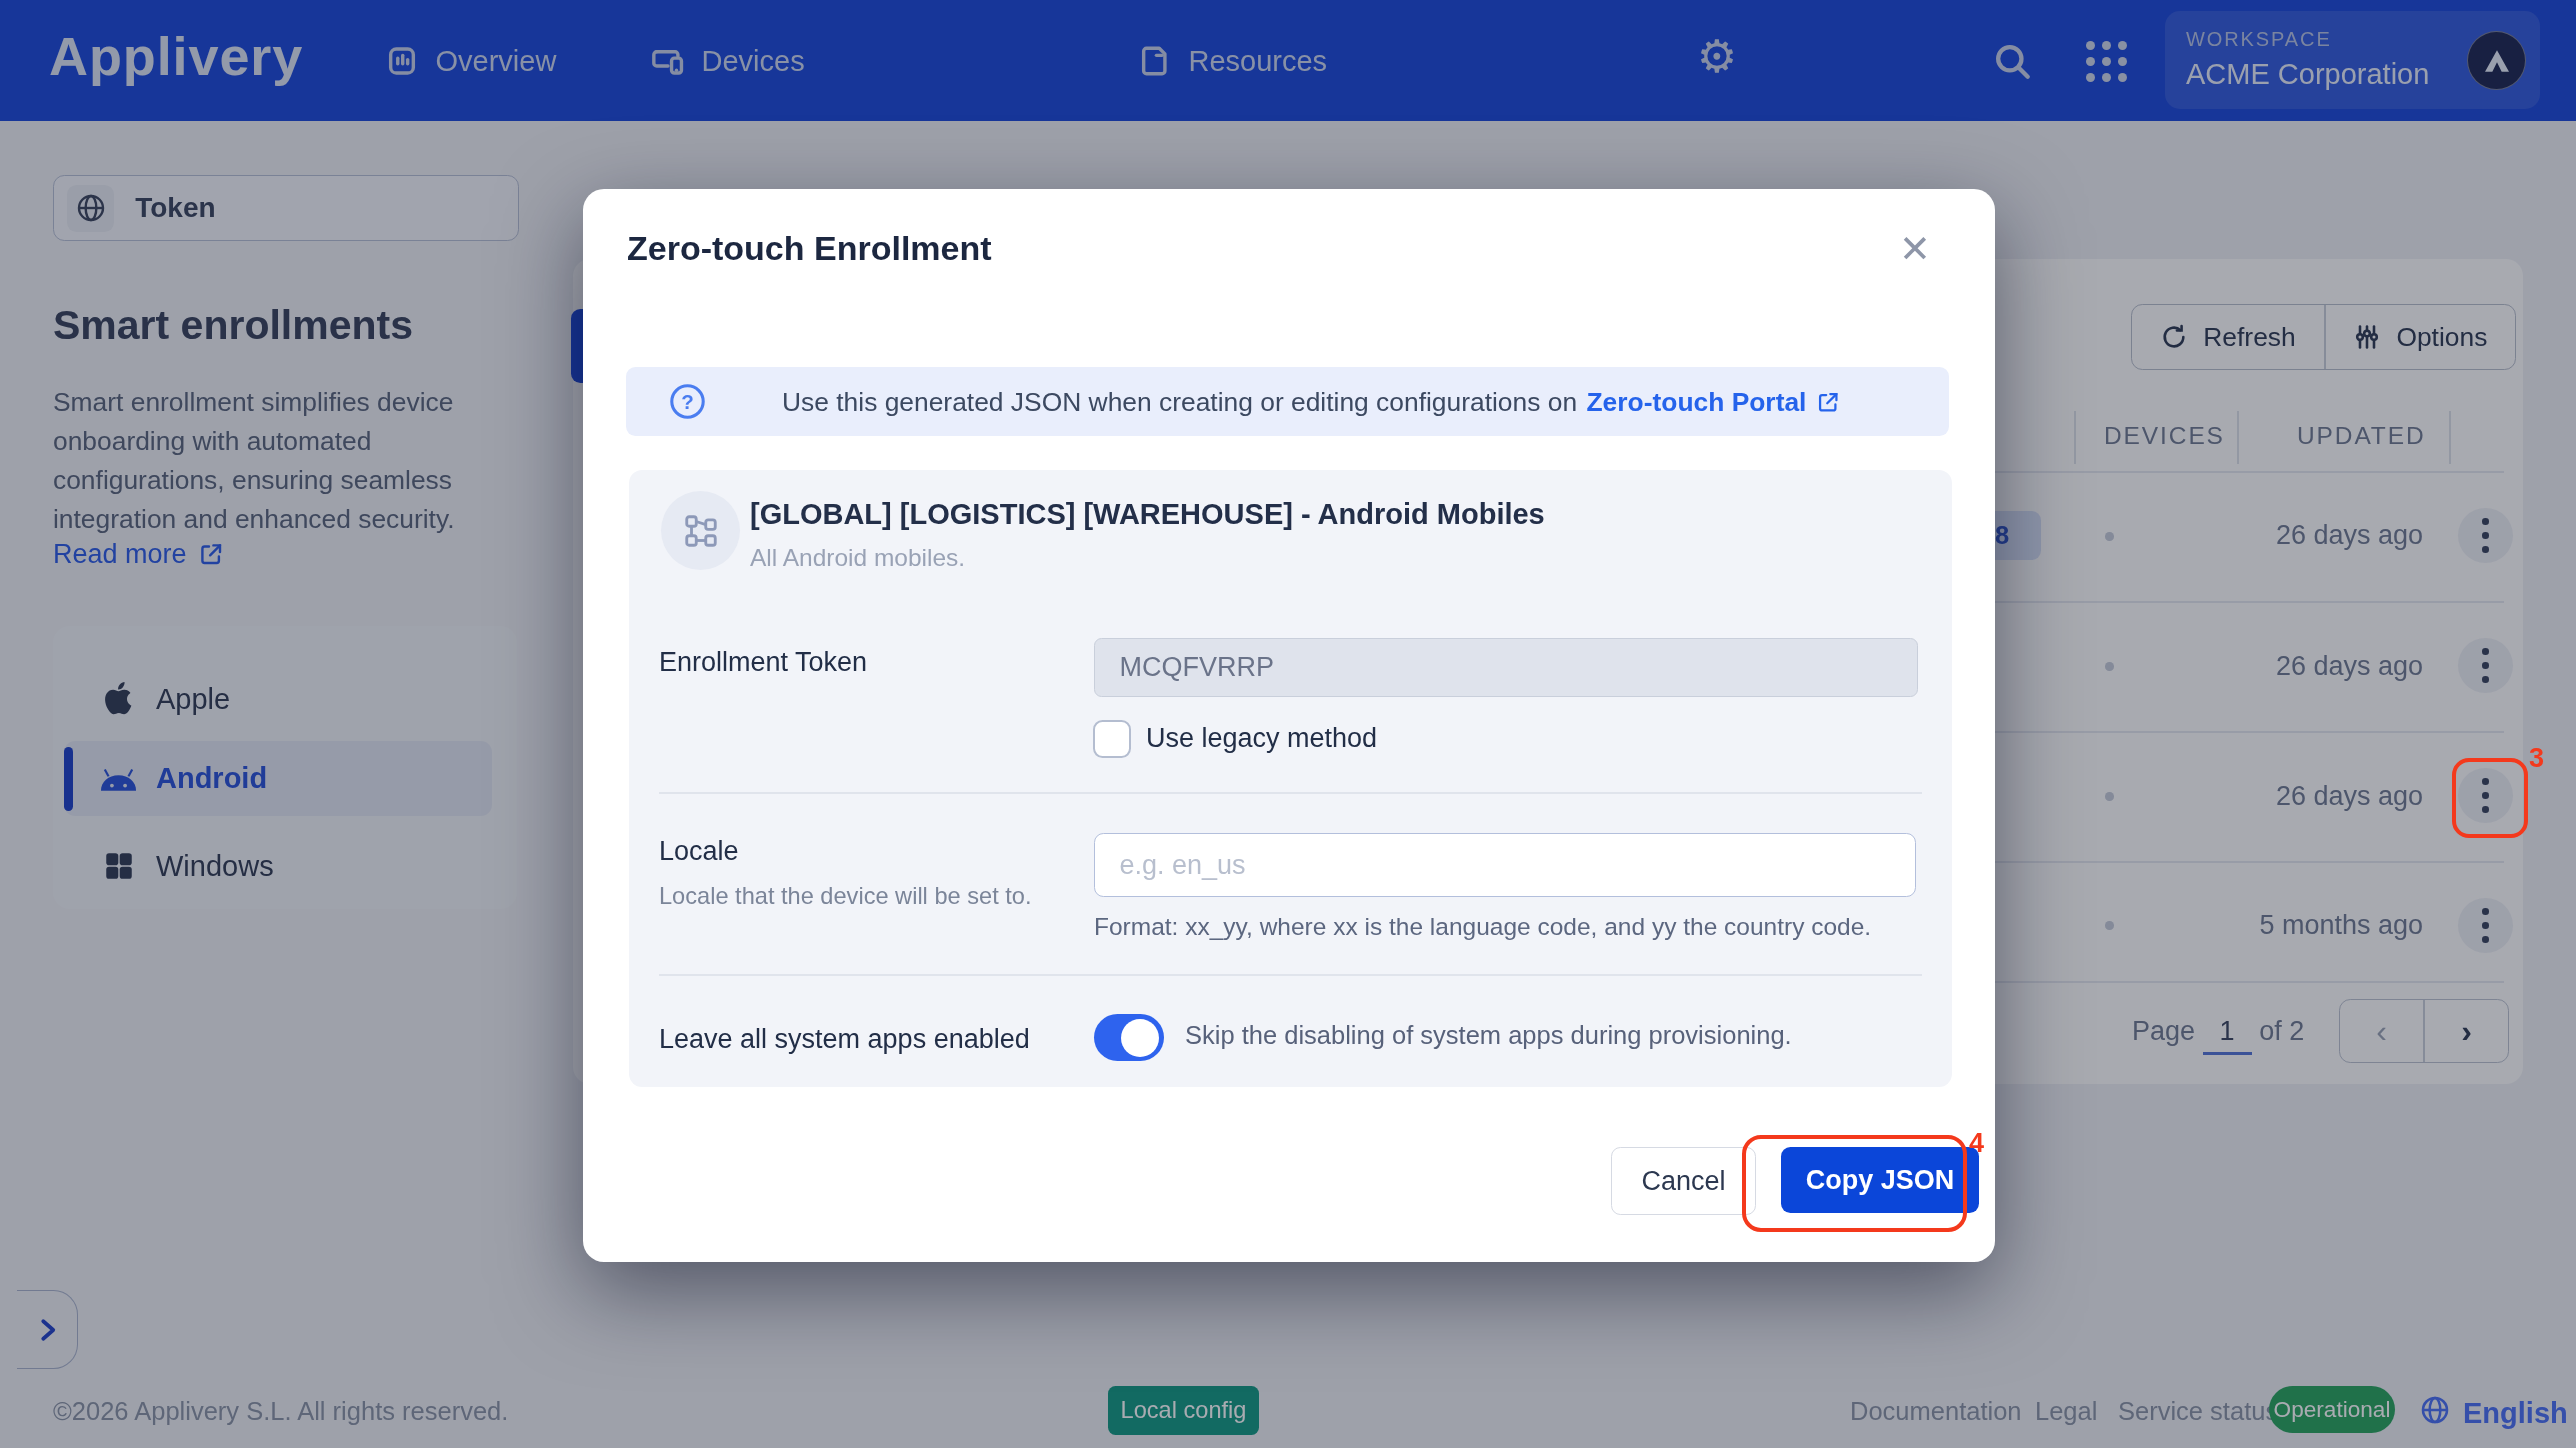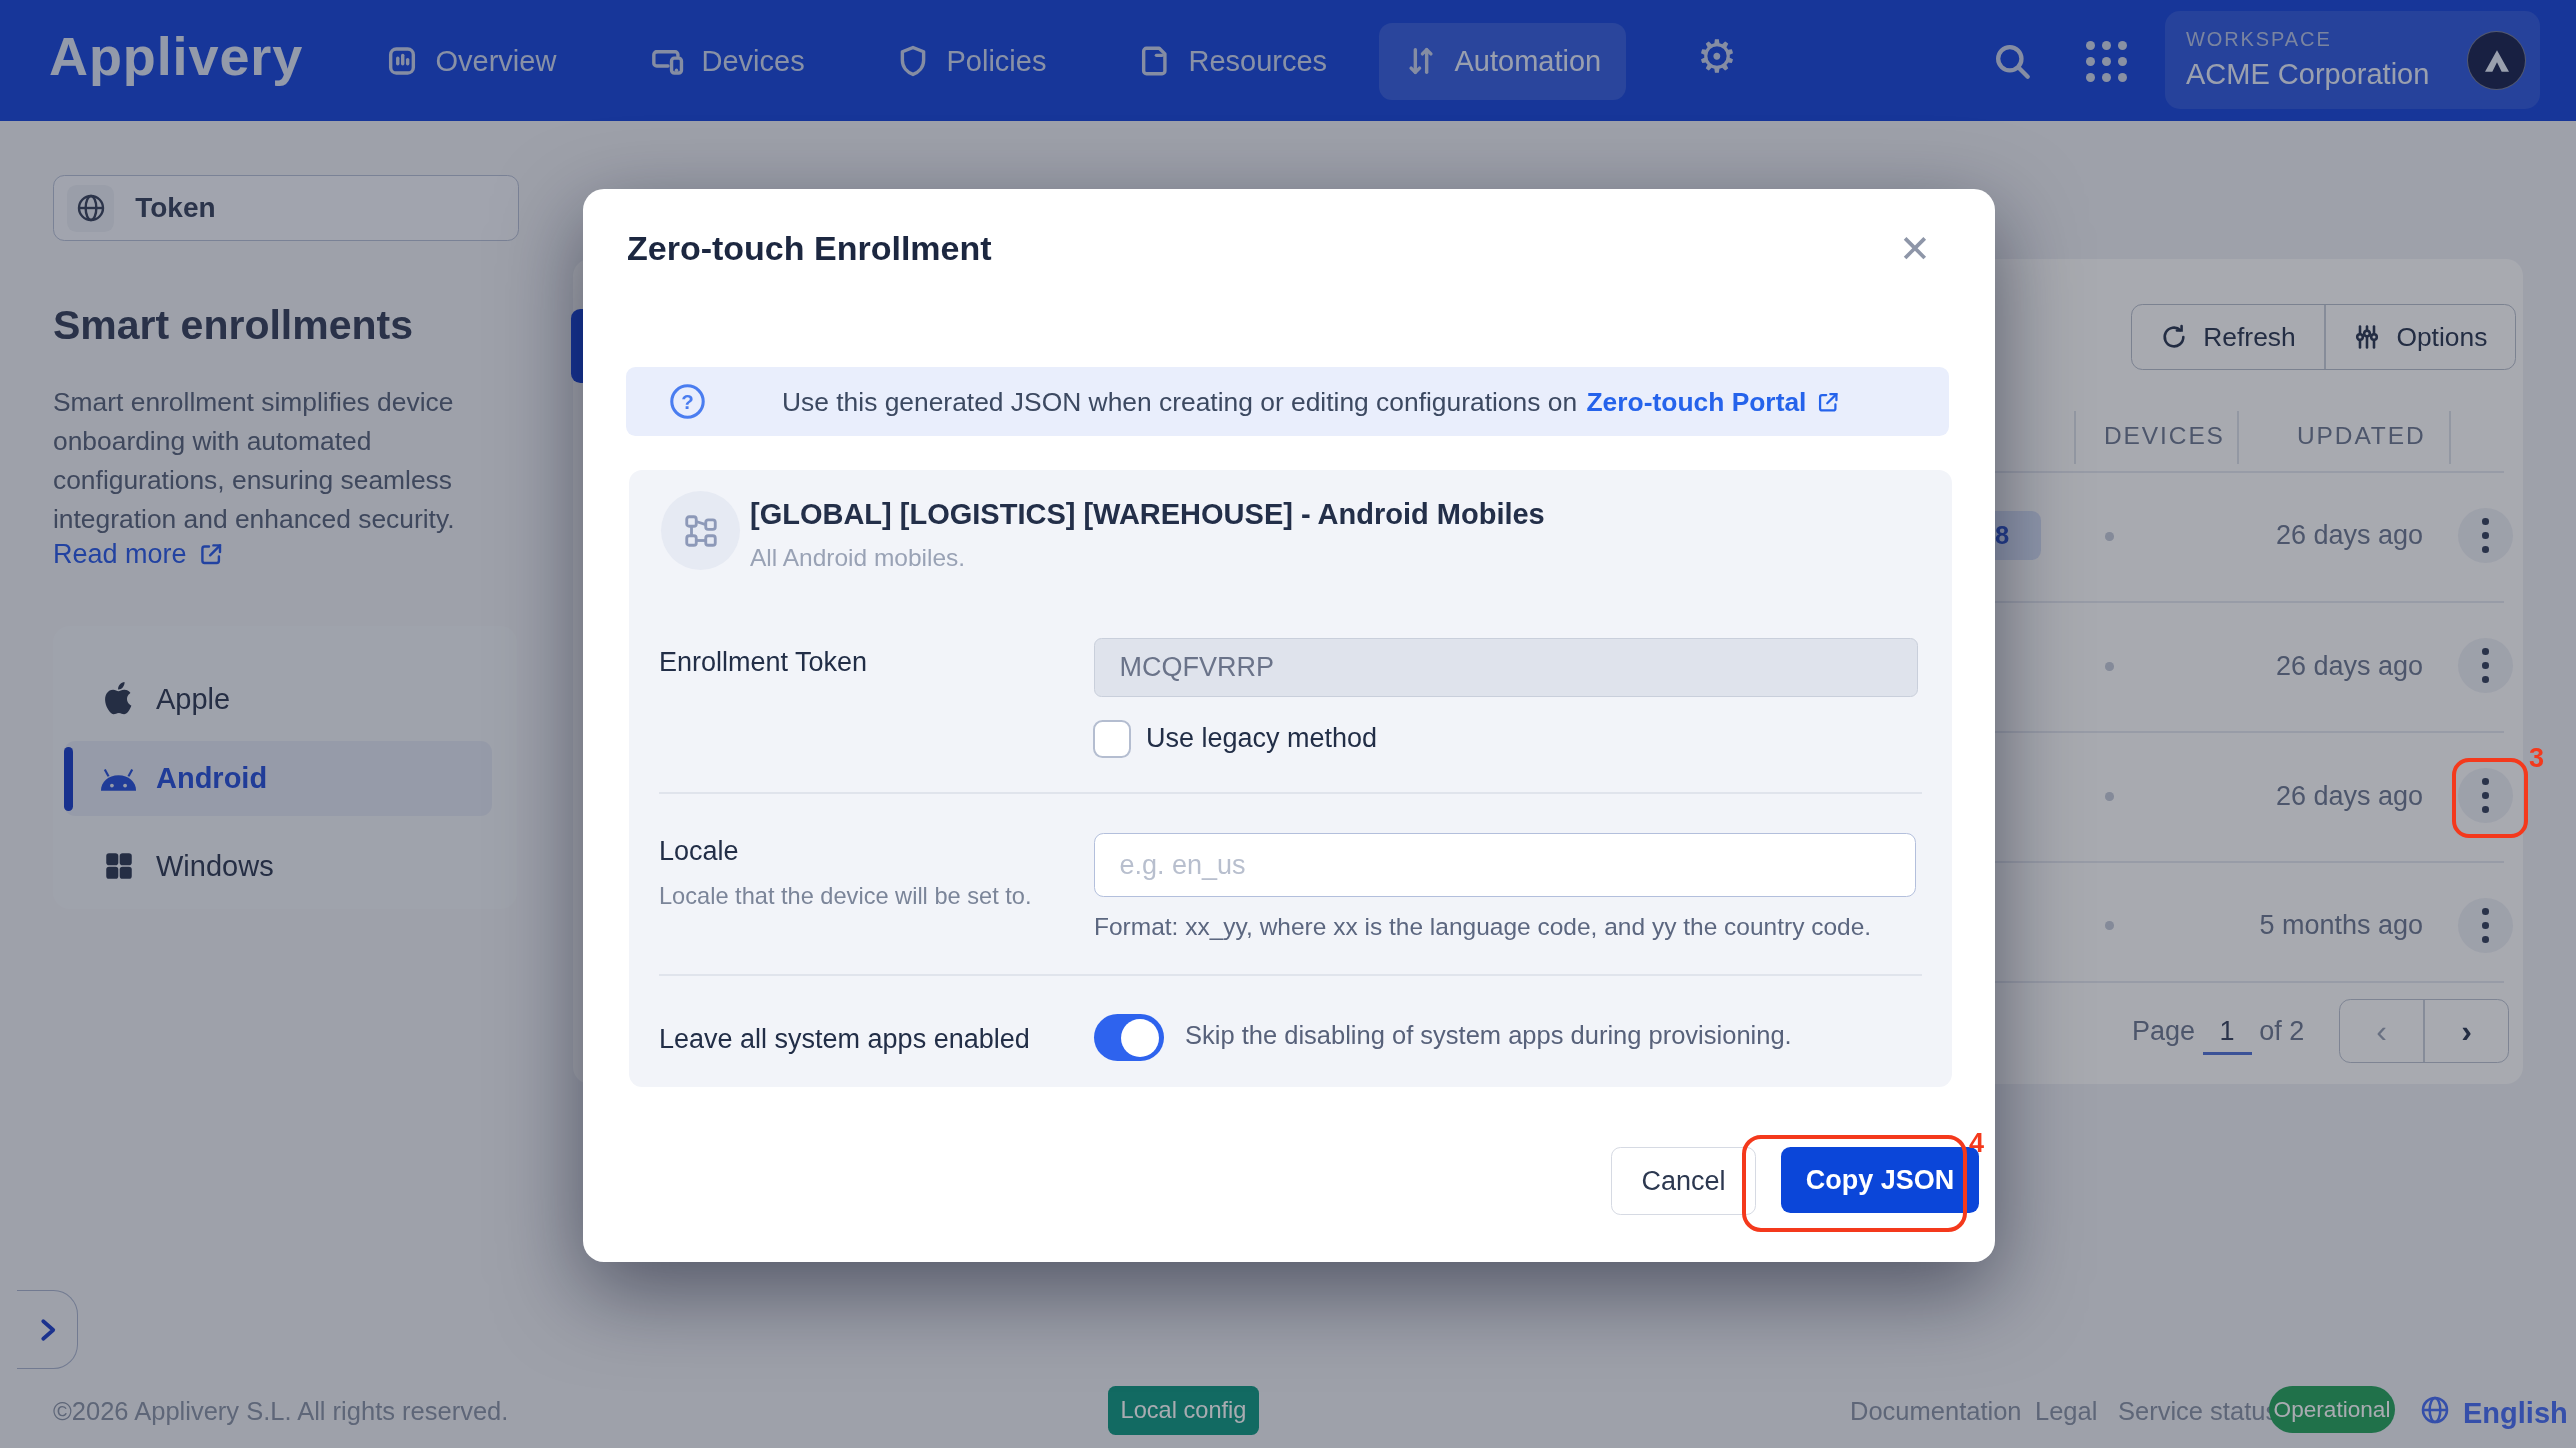--- a/index.html
+++ b/index.html
@@ -129,50 +129,31 @@
         <svg width="34" height="34" viewBox="0 0 24 24" class="icon-stroke">
             <path d="M4 5.5h13a2 2 0 0 1 2 2v1"></path>
             <path d="M4 5.5a2 2 0 0 0-2 2v6a2 2 0 0 0 2 2h8"></path>
             <rect x="14.5" y="10" width="7" height="10.5" rx="2"></rect>
             <line x1="18" y1="18.5" x2="18" y2="18.6"></line>
           </svg>
       </span>
       <span>Devices</span>
     </div>
 
-    <div class="abs navitem" style="left:871px;">
-      <span>
-        <svg width="34" height="34" viewBox="0 0 24 24" class="icon-stroke">
-            <path d="M12 2.5l7.5 3v6c0 5-3.5 8.5-7.5 10-4-1.5-7.5-5-7.5-10v-6z"></path>
-          </svg>
-      </span>
-      <span>Policies</span>
-    </div>
 
     <div class="abs navitem" style="left:1113px;">
       <span>
         <svg width="34" height="34" viewBox="0 0 24 24" class="icon-stroke">
             <path d="M6 3h9l4 4v12a2 2 0 0 1-2 2H6a2 2 0 0 1-2-2V5a2 2 0 0 1 2-2z"></path>
             <line x1="13" y1="8" x2="17" y2="8"></line>
           </svg>
       </span>
       <span>Resources</span>
     </div>
 
-    <div class="abs navitem active" style="left:1379px;">
-      <span>
-        <svg width="34" height="34" viewBox="0 0 24 24" class="icon-stroke">
-            <path d="M8 4v16"></path>
-            <path d="M5 17l3 3 3-3"></path>
-            <path d="M16 20V4"></path>
-            <path d="M13 7l3-3 3 3"></path>
-          </svg>
-      </span>
-      <span>Automation</span>
-    </div>
 
     <div class="abs gear">⚙</div>
 
     <div class="abs" style="left:1991px;top:40px;">
       <svg width="43" height="43" viewBox="0 0 24 24" class="icon-stroke">
           <circle cx="10.5" cy="10.5" r="6.5"></circle>
           <line x1="15.5" y1="15.5" x2="20.5" y2="20.5"></line>
         </svg>
     </div>
 

